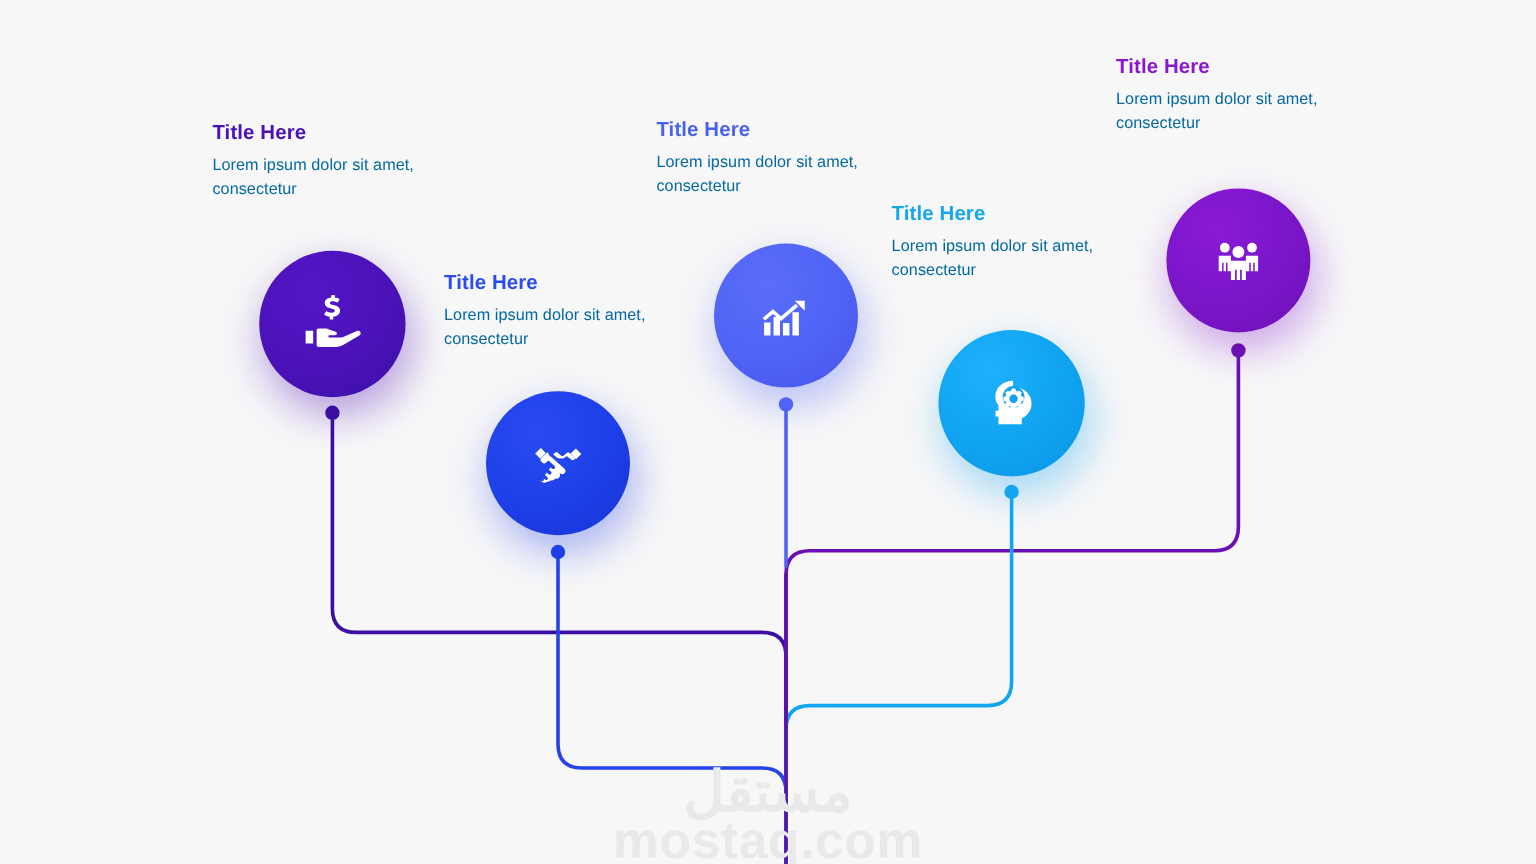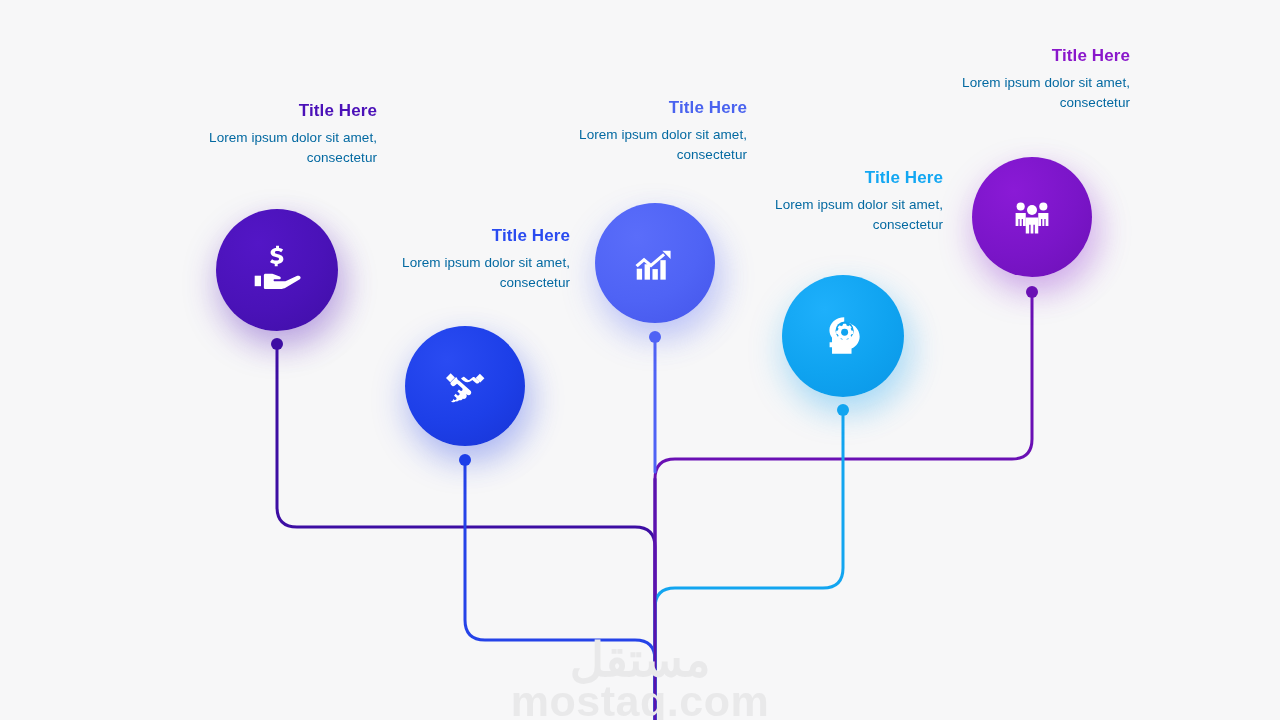--- a/index.html
+++ b/index.html
@@ -65,21 +65,21 @@
   .circle svg { display: block; }
 
   .dot {
     position: absolute;
     border-radius: 50%;
   }
 
   
   .textblock {
     position: absolute;
-    text-align: right;
+    text-align: left;
   }
   .tb-title {
     font-size: 17px;
     font-weight: bold;
     line-height: 1.2;
     margin: 0 0 7px 0;
     letter-spacing: 0.1px;
   }
   .tb-desc {
     font-size: 13.5px;

